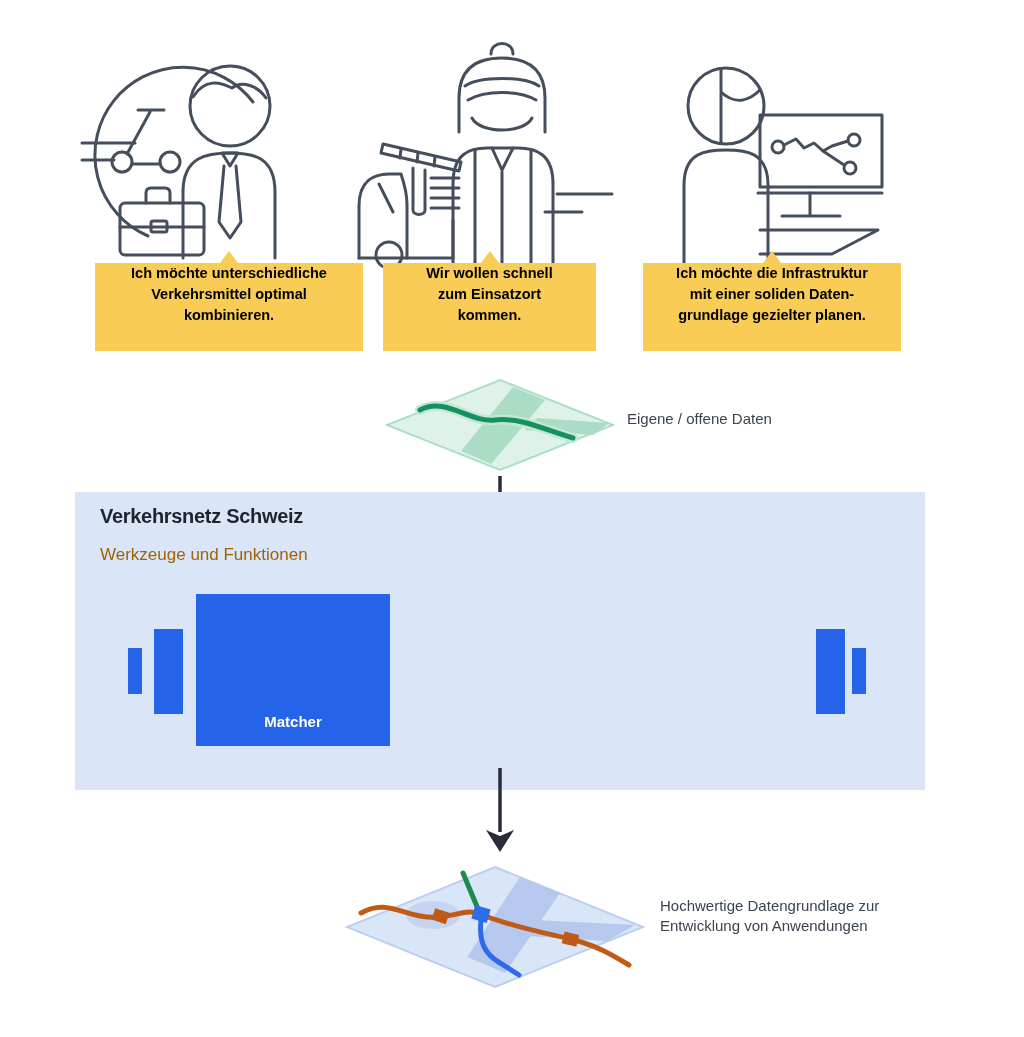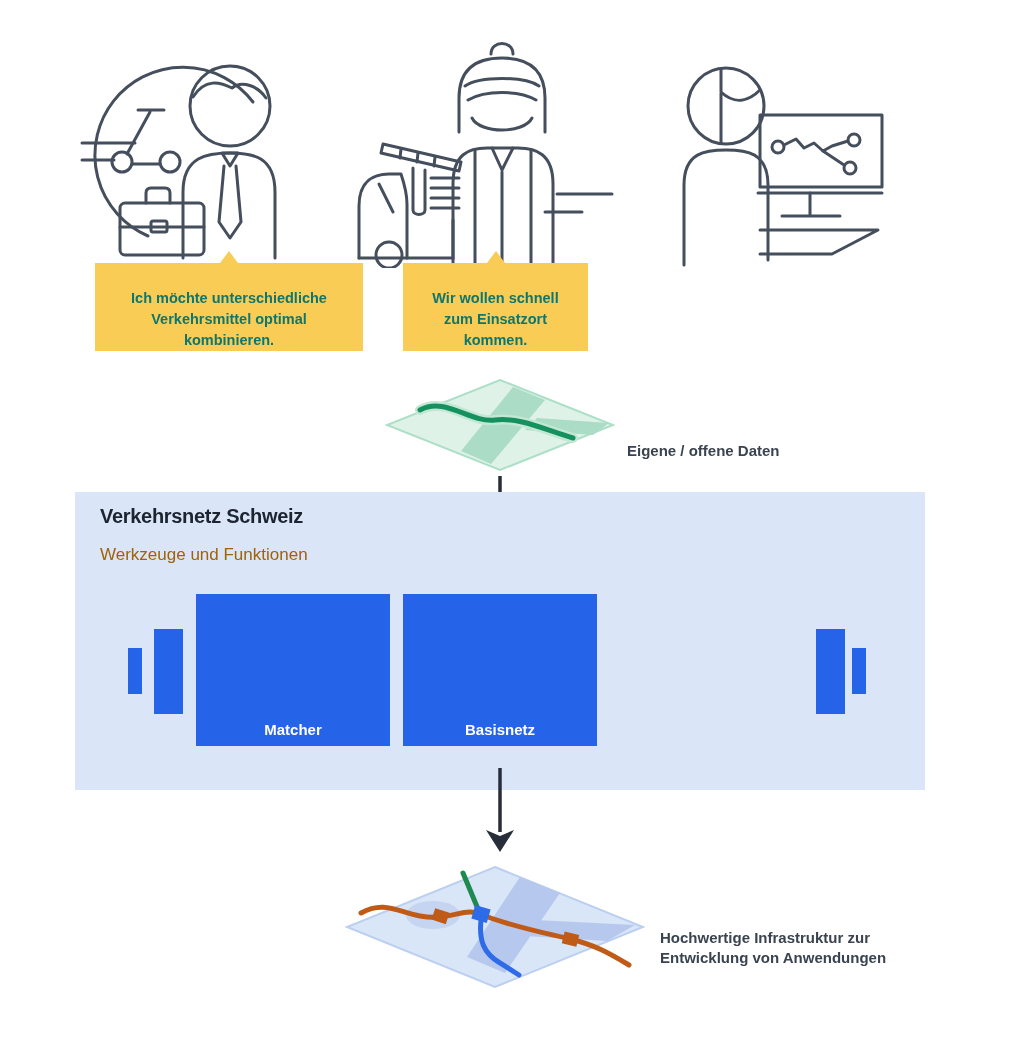--- a/index.html
+++ b/index.html
@@ -12,40 +12,40 @@
     --arrow:#272E3A;
   }
   html,body{margin:0;padding:0;background:#fff;}
   .canvas{
     position:relative;width:1024px;height:1037px;background:#ffffff;
     font-family:"Liberation Sans",sans-serif;overflow:hidden;
   }
   .abs{position:absolute;}
   svg.lineart{stroke:var(--line);stroke-width:3;fill:none;stroke-linecap:round;stroke-linejoin:round;}
   .bubble{
-    position:absolute;background:var(--yellow);color:#0f766e;
-    display:flex;align-items:flex-end;justify-content:center;text-align:center;
+    position:absolute;background:var(--yellow);color:#000000;
+    display:flex;align-items:flex-start;justify-content:center;text-align:center;
     font-size:14.5px;line-height:21px;font-weight:700;white-space:pre-line;
   }
   .bubble .tail{
     position:absolute;top:-12px;left:50%;margin-left:-9px;width:0;height:0;
     border-left:9px solid transparent;border-right:9px solid transparent;
     border-bottom:12px solid var(--yellow);
   }
   .side-label{
-    position:absolute;color:var(--label);font-size:15px;font-weight:700;
-    line-height:20px;white-space:pre-line;margin-top:32px;
+    position:absolute;color:var(--label);font-size:15px;font-weight:400;
+    line-height:20px;white-space:pre-line;
   }
   .panel{position:absolute;left:75px;top:492px;width:850px;height:298px;background:var(--panel);}
   .panel-title{position:absolute;left:100px;top:505px;font-size:20px;font-weight:700;color:var(--ink);letter-spacing:-0.3px;}
   .panel-subtitle{position:absolute;left:100px;top:545px;font-size:17px;color:#a16207;}
   .module{
     position:absolute;top:594px;height:152px;background:var(--module);
     display:flex;align-items:flex-end;justify-content:center;
-    color:#ffffff;font-size:15px;font-weight:700;padding-bottom:8px;box-sizing:border-box;
+    color:#ffffff;font-size:15px;font-weight:700;padding-bottom:16px;box-sizing:border-box;
   }
   .terminal{position:absolute;background:var(--module);}
   .arrow-svg line{stroke:var(--arrow);stroke-width:3.5;}
   .arrow-svg path{fill:var(--arrow);stroke:none;}
 </style>
 </head>
 <body>
 
 <div class="canvas">
 
@@ -102,25 +102,31 @@
     <path d="M 73 19 V 93 M 73 42 C 88 56 102 50 112 40"></path>
     <path d="M 36 215 V 135 C 36 102 58 100 78 100 C 98 100 120 102 120 135 V 210"></path>
   </svg>
 
   <div class="bubble" style="left:95px;top:263px;width:268px;height:88px">
     <span class="tail"></span>
     <span>Ich möchte unterschiedliche
 Verkehrsmittel optimal
 kombinieren.</span>
   </div>
-  <div class="bubble" style="left:403px;top:263px;width:185px;height:88px">
+  <div class="bubble" style="left:383px;top:263px;width:213px;height:88px">
     <span class="tail"></span>
     <span>Wir wollen schnell
 zum Einsatzort
 kommen.</span>
+  </div>
+  <div class="bubble" style="left:643px;top:263px;width:258px;height:88px">
+    <span class="tail"></span>
+    <span>Ich möchte die Infrastruktur
+mit einer soliden Daten-
+grundlage gezielter planen.</span>
   </div>
 
   <svg class="abs" style="left:385px;top:378px" width="230" height="95" viewBox="0 0 230 95">
     <polygon points="115,2 228,47 115,92 2,47" fill="#DFF2E8" stroke="#ACDFC8" stroke-width="2"></polygon>
     <polygon points="128,9 160,22 106,86 76,73" fill="#ABDCC5"></polygon>
     <polygon points="152,40 224,45 208,57 140,52" fill="#ABDCC5"></polygon>
     <path d="M 35 32 C 60 18 85 45 110 42 C 135 39 160 52 188 60" stroke="#C2E7D5" stroke-width="10" fill="none" stroke-linecap="round"></path>
     <path d="M 35 32 C 60 18 85 45 110 42 C 135 39 160 52 188 60" stroke="#14915F" stroke-width="5" fill="none" stroke-linecap="round"></path>
   </svg>
   <div class="side-label" style="left:627px;top:409px">Eigene / offene Daten</div>
@@ -135,38 +141,35 @@
   <div class="panel-subtitle">Werkzeuge und Funktionen</div>
 
   <div class="terminal" style="left:128px;top:648px;width:14px;height:46px"></div>
   <div class="terminal" style="left:154px;top:629px;width:29px;height:85px"></div>
   <div class="terminal" style="left:816px;top:629px;width:29px;height:85px"></div>
   <div class="terminal" style="left:852px;top:648px;width:14px;height:46px"></div>
 
   <div class="module" style="left:196px;width:194px">
     <span>Matcher</span>
   </div>
-  <div class="module" style="left:403px;width:194px">
-    <span>Basisnetz</span>
-  </div>
 
   <svg class="arrow-svg abs" style="left:480px;top:766px" width="40" height="90" viewBox="0 0 40 90">
     <line x1="20" y1="2" x2="20" y2="66"></line>
     <path d="M 6 64 L 20 70 L 34 64 L 20 86 Z"></path>
   </svg>
 
   <svg class="abs" style="left:345px;top:865px" width="300" height="125" viewBox="0 0 300 125">
     <polygon points="150,2 298,62 150,122 2,62" fill="#D9E6F8" stroke="#BCCFF0" stroke-width="2"></polygon>
     <polygon points="175,12 215,28 160,108 122,92" fill="#B6C8EE"></polygon>
     <polygon points="190,55 290,60 262,76 165,70" fill="#B6C8EE"></polygon>
     <ellipse cx="88" cy="50" rx="27" ry="14" fill="#C5D5F1"></ellipse>
     <path d="M 16 48 C 45 32 60 55 95 52 C 115 50 122 43 140 50" stroke="#C05A17" stroke-width="5" fill="none" stroke-linecap="round"></path>
     <path d="M 143 52 C 170 62 200 68 225 74 C 250 80 264 88 284 100" stroke="#C05A17" stroke-width="5" fill="none" stroke-linecap="round"></path>
     <rect x="88" y="45" width="15" height="12" fill="#C05A17" transform="rotate(18 95 51)"></rect>
     <rect x="218" y="68" width="15" height="12" fill="#C05A17" transform="rotate(14 225 74)"></rect>
     <path d="M 118 8 L 133 44" stroke="#1E8A50" stroke-width="5" fill="none" stroke-linecap="round"></path>
     <path d="M 136 55 C 134 75 138 88 155 98 L 174 110" stroke="#2E6BE8" stroke-width="5" fill="none" stroke-linecap="round"></path>
     <rect x="128" y="42" width="16" height="14" fill="#2E6BE8" transform="rotate(16 136 49)"></rect>
   </svg>
-  <div class="side-label" style="left:660px;top:896px">Hochwertige Infrastruktur zur
+  <div class="side-label" style="left:660px;top:896px">Hochwertige Datengrundlage zur
 Entwicklung von Anwendungen</div>
 
 </div>
 
 </body></html>

